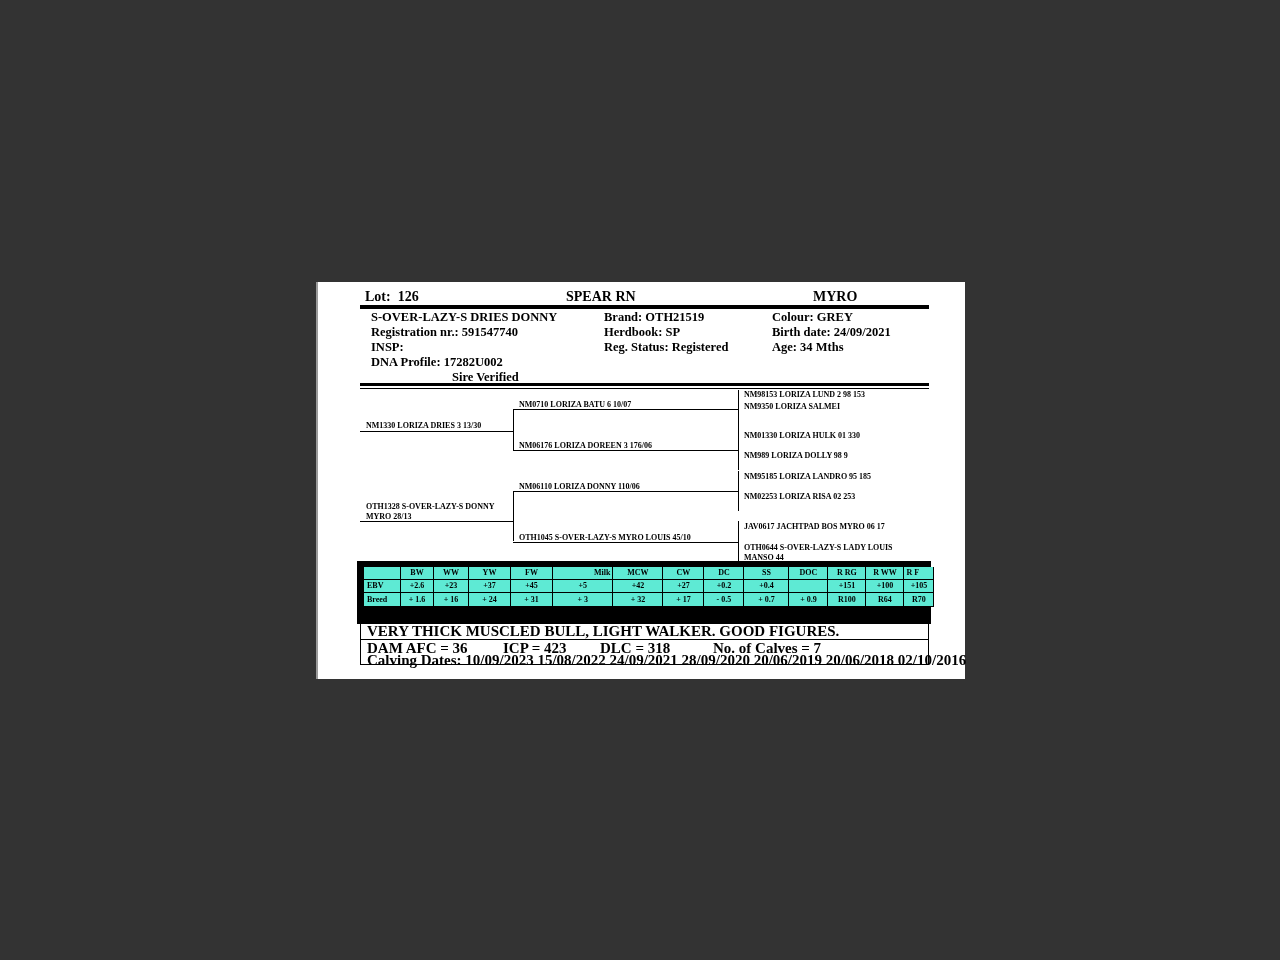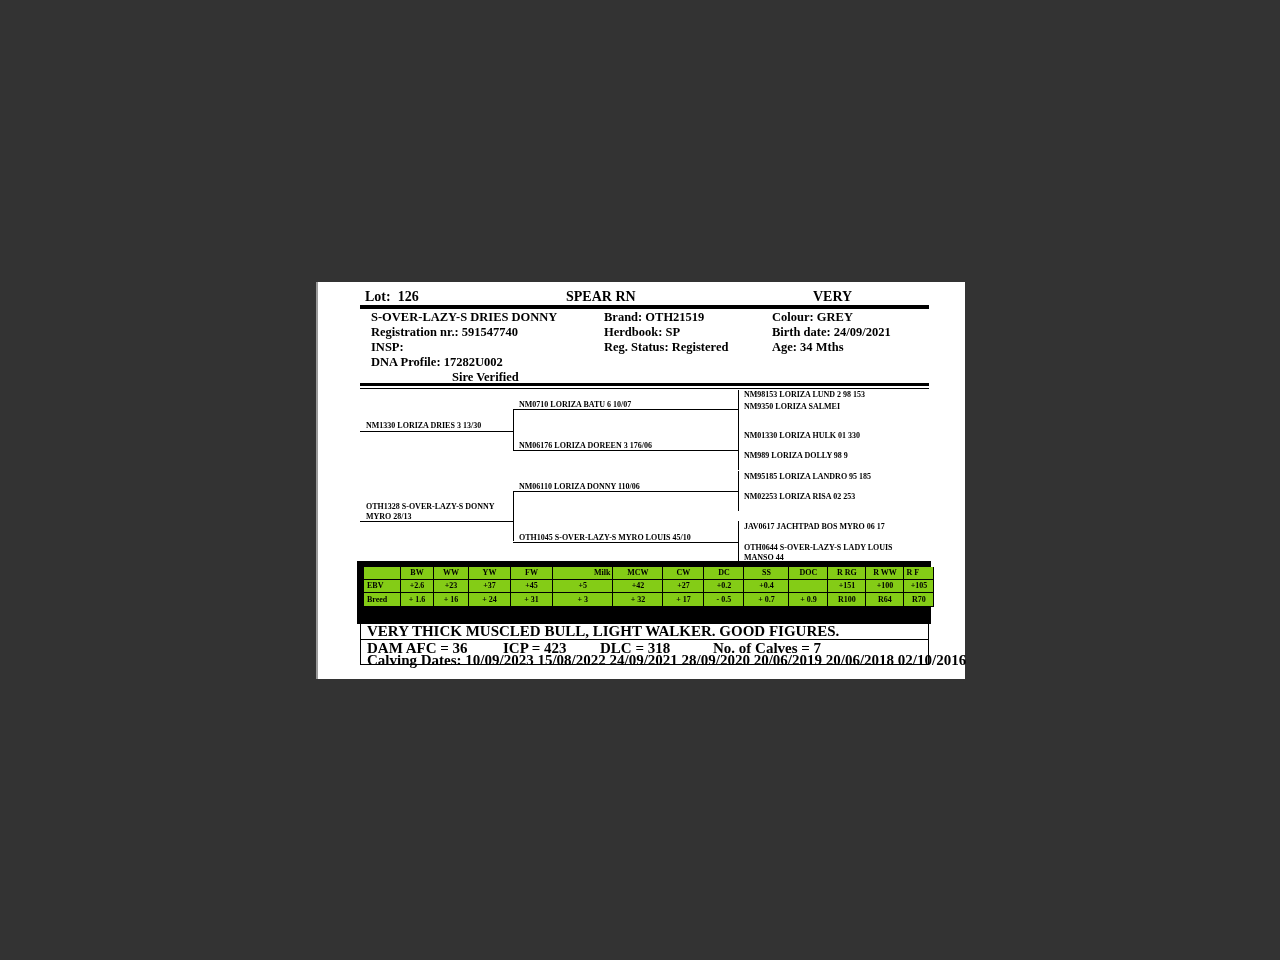--- a/index.html
+++ b/index.html
@@ -35,21 +35,21 @@
   .ebv-frame {
     position: absolute;
     left: 39px; top: 279px;
     width: 574px; height: 63px;
     background: #000;
   }
   table.ebv {
     position: absolute;
     left: 45px; top: 285px;
     border-collapse: collapse;
-    background: #84cc16;
+    background: #5eead4;
     font-size: 8px;
     font-weight: bold;
   }
   table.ebv td {
     border: 1px solid #000;
     height: 13.5px;
     padding: 0 2px;
     text-align: center;
     box-sizing: border-box;
   }
@@ -73,21 +73,21 @@
 </head>
 <body>
 
 <div class="paper">
 
   <span class="abs hdr" style="left:47px;">
     <span>Lot:</span>&nbsp;
     <span>126</span>
   </span>
   <span class="abs hdr" style="left:248px;">SPEAR RN</span>
-  <span class="abs hdr" style="left:495px;">VERY</span>
+  <span class="abs hdr" style="left:495px;">MYRO</span>
 
   <div class="rule-thick" style="top:23px;height:4px;"></div>
 
   <div class="abs info" style="left:53px;top:28px;">
     <div>S-OVER-LAZY-S DRIES DONNY</div>
     <div>Registration nr.: 591547740</div>
     <div>INSP:</div>
     <div>DNA Profile:  17282U002</div>
     <div style="padding-left:81px;">Sire Verified</div>
   </div>

